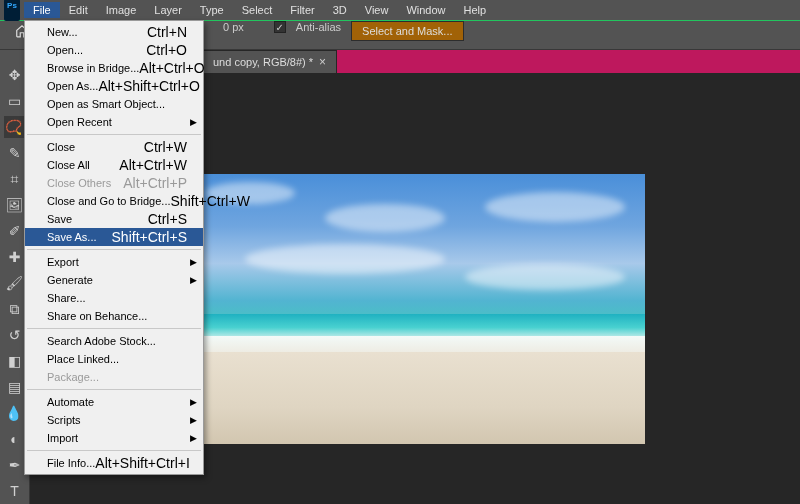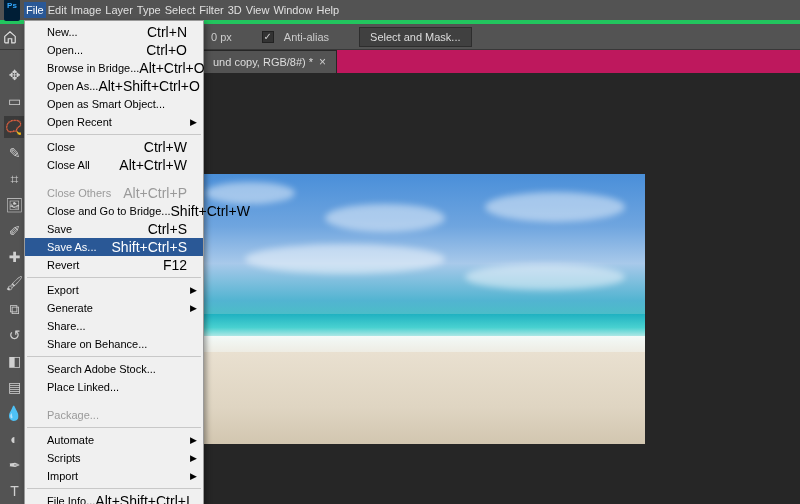--- a/index.html
+++ b/index.html
@@ -1,30 +1,30 @@
 <!DOCTYPE html>
 <html><head>
 <meta charset="utf-8">
 <style>
   * { margin: 0; padding: 0; box-sizing: border-box; font-family: "Segoe UI", Tahoma, sans-serif; }
   body { width: 800px; height: 504px; background: #535353; overflow: hidden; position: relative; }
 
   
   .menubar { height: 20px; background: #535353; display: flex; align-items: center; padding-left: 4px; font-size: 11px; color: #e0e0e0; }
   .ps-logo { width: 16px; height: 22px; background: #001e36; color:#31a8ff; font-size: 8px; font-weight: bold; text-align:center; line-height:14px; border-radius:2px; margin-right:4px; }
-  .menubar span.mi { padding: 2px 2px; cursor: default; }
+  .menubar span.mi { padding: 2px 9px; cursor: default; }
   .menubar span.mi.active { background: #2a5896; color: #fff; }
 
   
-  .optionsbar { height: 30px; background: #535353; border-top: 4px solid #22c55e; border-bottom: 1px solid #383838; display: flex; align-items: center; font-size: 11px; color: #ccc; gap: 10px; }
+  .optionsbar { height: 30px; background: #535353; border-top: 1px solid #22c55e; border-bottom: 1px solid #383838; display: flex; align-items: flex-start; font-size: 11px; color: #ccc; gap: 10px; padding-left: 12px; }
   .opthome { width: 20px; height: 20px; display:flex; align-items:center; justify-content:center; color:#e0e0e0; }
   .optdivider { width:1px; height:22px; background:#383838; }
   .opttext { color:#ccc; }
   .checkbox { width: 12px; height: 12px; background:#333; border:1px solid #222; display:inline-flex; align-items:center; justify-content:center; color:#ccc; font-size:10px; }
-  .selectmask { background:#404040; border:1px solid #2d2d2d; color:#ddd; padding:3px 10px; font-size:11px; margin-left:20px; }
+  .selectmask { background:#a16207; border:1px solid #2d2d2d; color:#ddd; padding:3px 10px; font-size:11px; }
 
   
   .tabbar { height: 24px; background: #be185d; border-bottom:1px solid #262626; display:flex; align-items:flex-end; }
   .tabspacer { width:200px; }
   .doctab { background:#535353; color:#ddd; font-size:11px; padding:4px 10px 4px 12px; border:1px solid #262626; border-bottom:none; display:flex; align-items:center; gap:6px; }
   .doctab .closex { color:#ccc; font-size:12px; }
 
   
   .toolcol { position:absolute; left:0; top:50px; bottom:0; width:30px; background:#535353; border-right:1px solid #383838; display:flex; flex-direction:column; align-items:center; padding-top:6px; }
   .toolgrip { width:20px; height:6px; background:repeating-linear-gradient(90deg,#777 0 1px,transparent 1px 2px); margin-bottom:8px; }
@@ -42,21 +42,21 @@
   .c3{ top:18px; left:300px; width:140px; height:30px; }
   .c4{ top:70px; left:60px; width:200px; height:30px; }
   .c5{ top:90px; left:280px; width:160px; height:26px; }
   .sea { position:absolute; top:52%; left:0; right:0; height:10%; background:linear-gradient(#1fb1c1,#49d1d0 50%,#e6f4f2); }
   .foam { position:absolute; top:60%; left:0; right:0; height:8%; background:linear-gradient(#f3faf8,#ece7dc); }
   .sand { position:absolute; top:66%; left:0; right:0; bottom:0; background:linear-gradient(#e9e0d0,#dfd5c2 60%,#d2c6b0); }
 
   
   .dropdown { position:absolute; left:24px; top:20px; width:180px; background:#f0f0f0; border:1px solid #9a9a9a; box-shadow:2px 3px 6px rgba(0,0,0,.4); font-size:11px; color:#000; padding:2px 0; }
   .dditem { display:flex; align-items:center; justify-content:space-between; padding:2px 16px 2px 22px; white-space:nowrap; height:18px; position:relative; }
-  .dditem.disabled { color:#9a9a9a;margin-top:10px; }
+  .dditem.disabled { color:#9a9a9a; }
   .dditem.highlight { background:#2a5896; color:#fff;align-items:center; }
   .dd-sc { font-size:14px; }
   .dd-arrow { position:absolute; right:6px; font-size:9px; }
   .ddsep { height:1px; background:#c8c8c8; margin:3px 2px; }
 </style>
 </head>
 <body>
 
 <div class="menubar">
   <div class="ps-logo">Ps</div>
@@ -169,24 +169,20 @@
       <span class="dd-sc">Shift+Ctrl+W</span>
     </div>
     <div class="dditem">
       <span>Save</span>
       <span class="dd-sc">Ctrl+S</span>
     </div>
     <div class="dditem highlight">
       <span>Save As...</span>
       <span class="dd-sc">Shift+Ctrl+S</span>
     </div>
-    <div class="dditem">
-      <span>Revert</span>
-      <span class="dd-sc">F12</span>
-    </div>
     <div class="ddsep"></div>
     <div class="dditem">
       <span>Export</span>
       <span class="dd-arrow">▶</span>
     </div>
     <div class="dditem">
       <span>Generate</span>
       <span class="dd-arrow">▶</span>
     </div>
     <div class="dditem">

